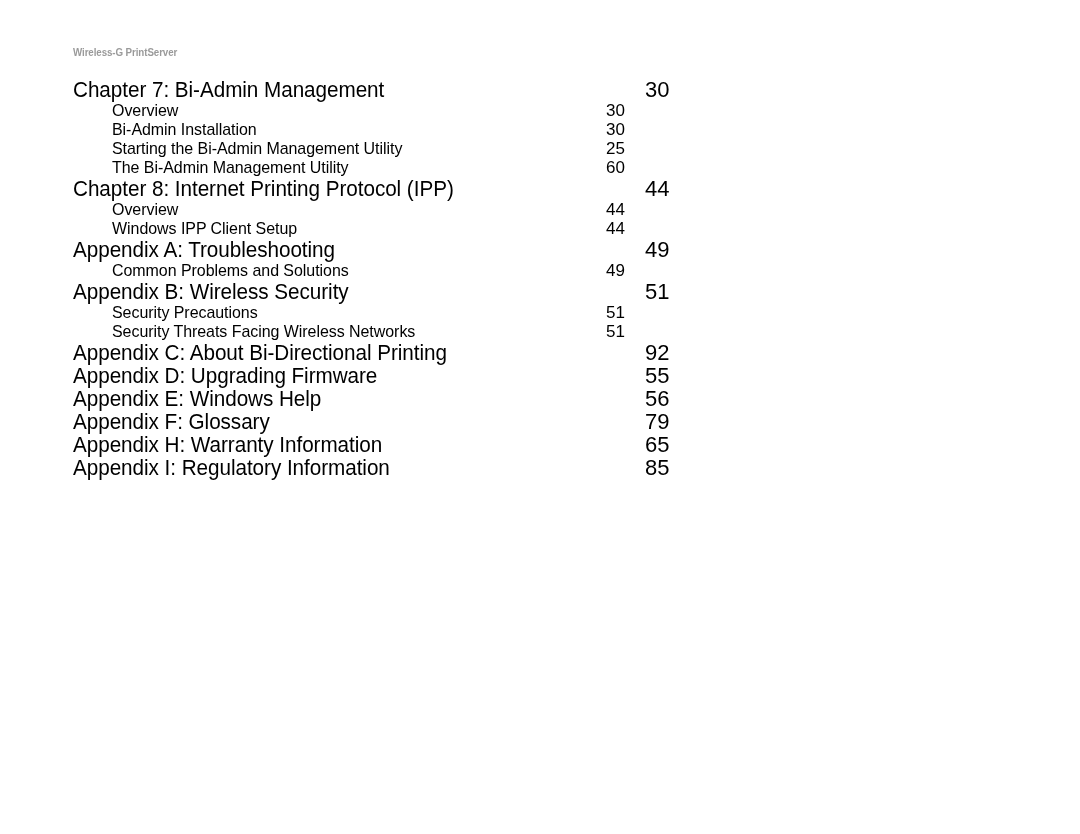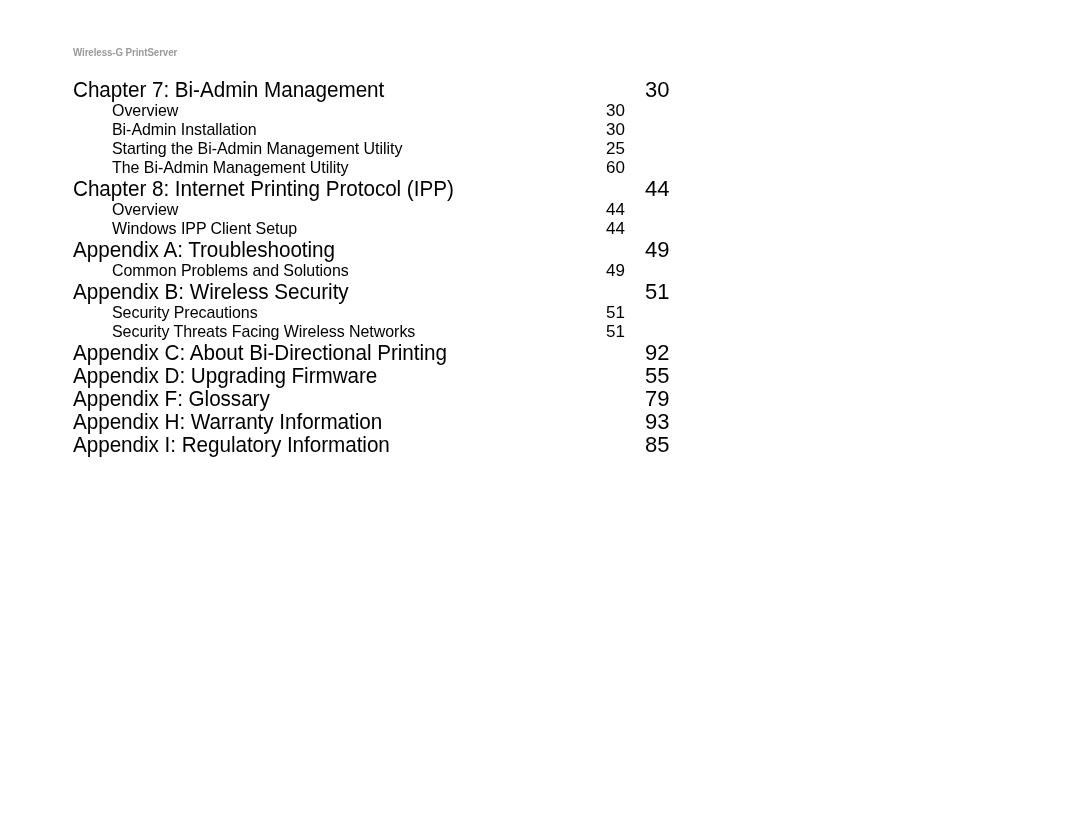--- a/index.html
+++ b/index.html
@@ -103,18 +103,19 @@
       <div class="toc-entry level-1"><span class="title">Chapter 8: Internet Printing Protocol (IPP)</span><span class="page-no">44</span></div>
       <div class="toc-entry level-2"><span class="title">Overview</span><span class="page-no">44</span></div>
       <div class="toc-entry level-2"><span class="title">Windows IPP Client Setup</span><span class="page-no">44</span></div>
       <div class="toc-entry level-1"><span class="title">Appendix A: Troubleshooting</span><span class="page-no">49</span></div>
       <div class="toc-entry level-2"><span class="title">Common Problems and Solutions</span><span class="page-no">49</span></div>
       <div class="toc-entry level-1"><span class="title">Appendix B: Wireless Security</span><span class="page-no">51</span></div>
       <div class="toc-entry level-2"><span class="title">Security Precautions</span><span class="page-no">51</span></div>
       <div class="toc-entry level-2"><span class="title">Security Threats Facing Wireless Networks</span><span class="page-no">51</span></div>
       <div class="toc-entry level-1"><span class="title">Appendix C: About Bi-Directional Printing</span><span class="page-no">92</span></div>
       <div class="toc-entry level-1"><span class="title">Appendix D: Upgrading Firmware</span><span class="page-no">55</span></div>
+      <div class="toc-entry level-1"><span class="title">Appendix E: Windows Help</span><span class="page-no">56</span></div>
       <div class="toc-entry level-1"><span class="title">Appendix F: Glossary</span><span class="page-no">79</span></div>
-      <div class="toc-entry level-1"><span class="title">Appendix H: Warranty Information</span><span class="page-no">93</span></div>
+      <div class="toc-entry level-1"><span class="title">Appendix H: Warranty Information</span><span class="page-no">65</span></div>
       <div class="toc-entry level-1"><span class="title">Appendix I: Regulatory Information</span><span class="page-no">85</span></div>
     </div>
 
 </div>
 
 </body></html>

